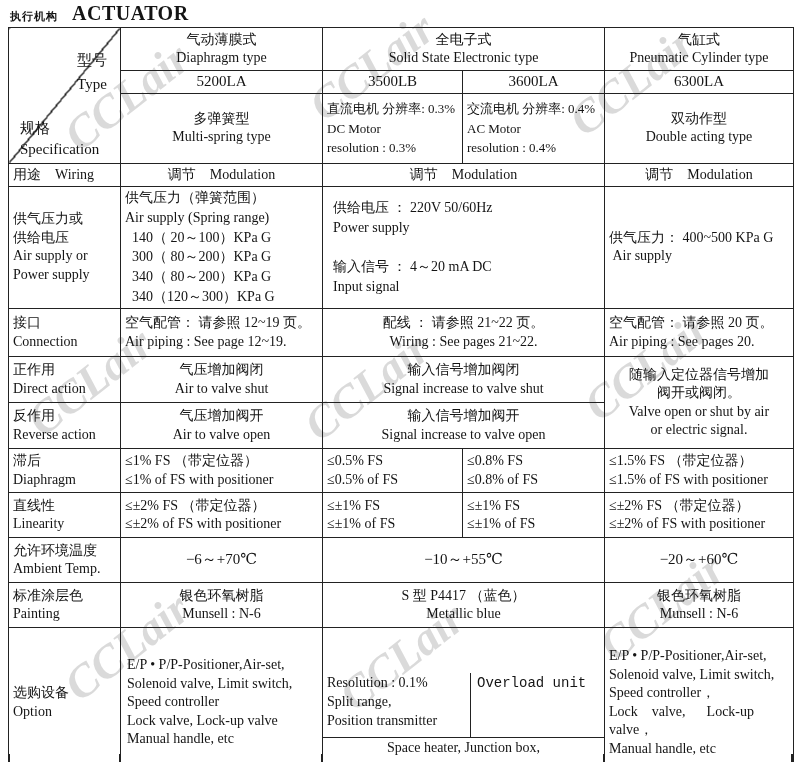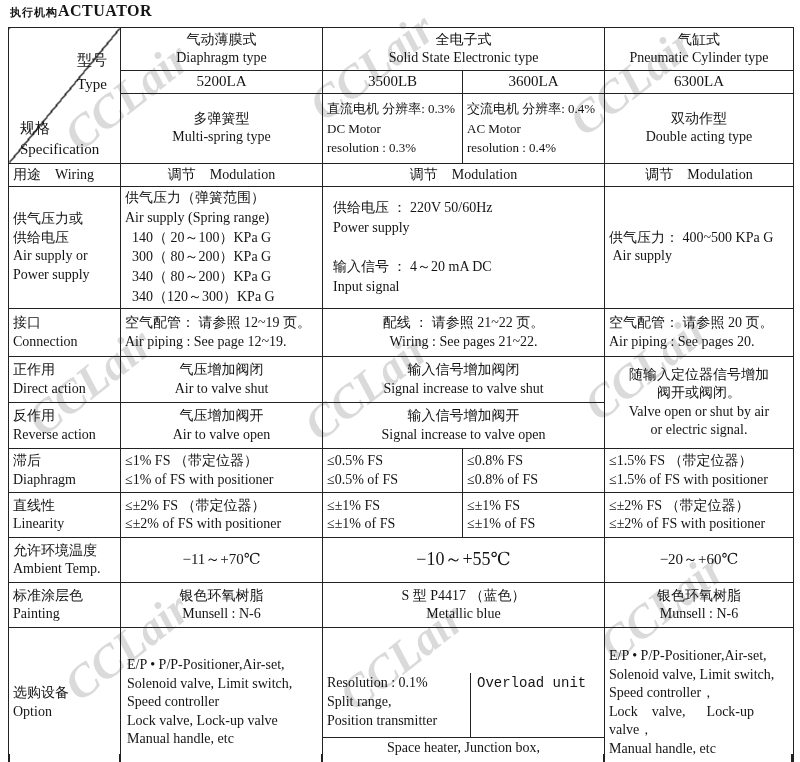--- a/index.html
+++ b/index.html
@@ -1,20 +1,20 @@
 <!DOCTYPE html>
 <html><head>
 <meta charset="utf-8">
 <style>
   html,body{margin:0;padding:0;background:#fff;}
   .page{position:relative;width:800px;height:762px;background:#ffffff;overflow:hidden;
         font-family:"Liberation Serif","DejaVu Serif",serif;color:#141414;}
   .title{position:absolute;left:10px;top:2px;font-weight:bold;font-size:16px;white-space:nowrap;}
   .title .zh{font-size:11px;letter-spacing:1px;}
-  .title .en{font-size:16px;letter-spacing:.5px;}
+  .title .en{margin-left:14px;font-size:20px;letter-spacing:.5px;}
   .wm{position:absolute;font-weight:bold;font-style:italic;font-size:46px;color:#a8a8a8;opacity:.42;
       transform:rotate(-38deg);transform-origin:center;pointer-events:none;white-space:nowrap;
       font-family:"Liberation Serif",serif;}
   table.spec{position:absolute;left:8px;top:27px;width:785px;border-collapse:collapse;table-layout:fixed;}
   td{border:1.5px solid #222;font-size:14px;padding:1px 4px;vertical-align:middle;overflow:hidden;line-height:1.32;}
   .pre{white-space:pre-wrap;}
   .c{text-align:center;}
   .l{text-align:left;}
   .small{font-size:13px;line-height:1.5;}
   .model{font-size:15px;}
@@ -182,22 +182,22 @@
 ≤±1% of FS</td>
       <td class="l pre">≤±1% FS
 ≤±1% of FS</td>
       <td class="l pre">≤±2% FS （带定位器）
 ≤±2% of FS with positioner</td>
     </tr>
 
     <tr style="height:45px">
       <td class="l pre">允许环境温度
 Ambient Temp.</td>
-      <td class="c" style="font-size:15px">−11～+70℃</td>
-      <td class="c" colspan="2" style="font-size:18px">−10～+55℃</td>
+      <td class="c" style="font-size:15px">−6～+70℃</td>
+      <td class="c" colspan="2" style="font-size:15px">−10～+55℃</td>
       <td class="c" style="font-size:15px">−20～+60℃</td>
     </tr>
 
     <tr style="height:45px">
       <td class="l pre">标准涂层色
 Painting</td>
       <td class="c pre">银色环氧树脂
 Munsell : N-6</td>
       <td class="c pre" colspan="2">S 型 P4417 （蓝色）
 Metallic blue</td>

